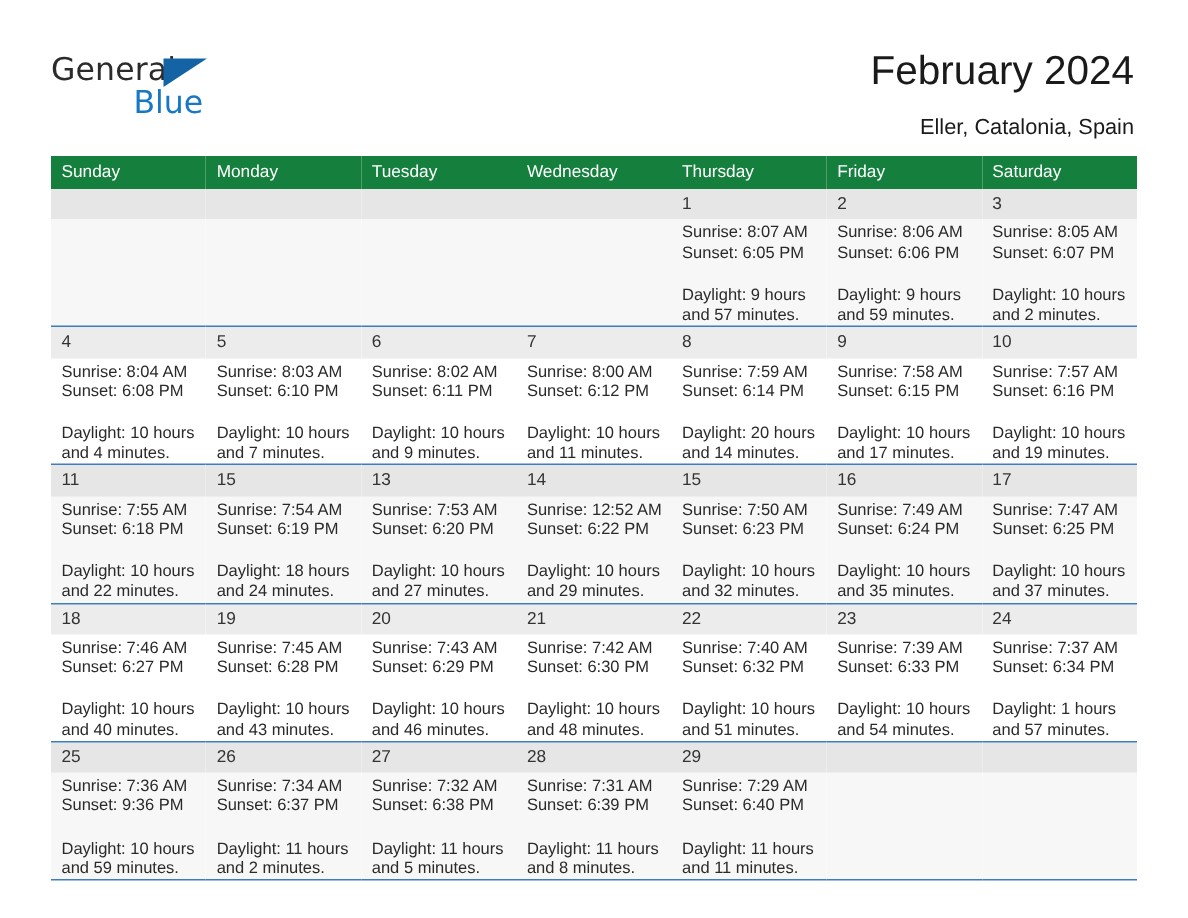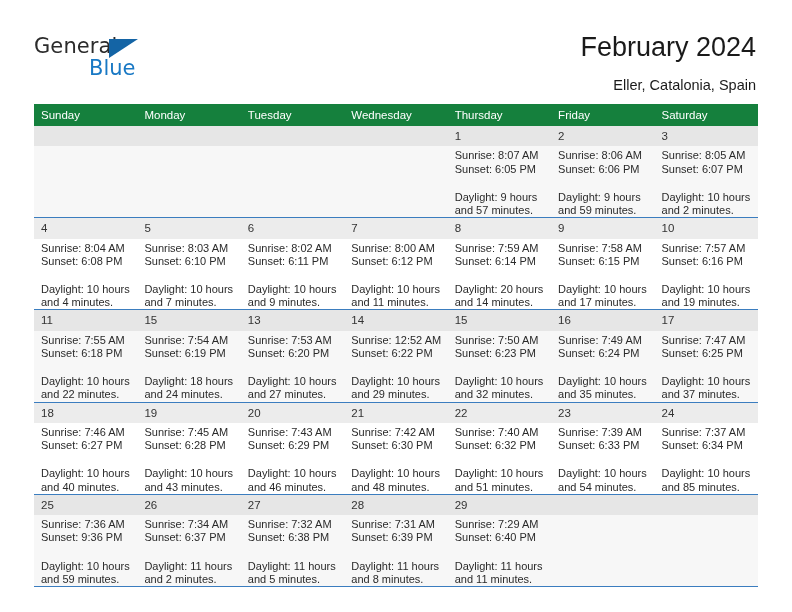--- a/index.html
+++ b/index.html
@@ -459,21 +459,21 @@
                   <div class="wrapline">Daylight: 10 hours and 54 minutes.</div>
                 </div>
               </div>
             </td>
             <td>
               <div class="cell-inner">
                 <span class="daynum">24</span>
                 <div class="info">
                   <div>Sunrise: 7:37 AM</div>
                   <div>Sunset: 6:34 PM</div>
-                  <div class="wrapline">Daylight: 10 hours and 85 minutes.</div>
+                  <div class="wrapline">Daylight: 1 hours and 57 minutes.</div>
                 </div>
               </div>
             </td>
           </tr>
           <tr class="week-alt">
             <td>
               <div class="cell-inner">
                 <span class="daynum">25</span>
                 <div class="info">
                   <div>Sunrise: 7:36 AM</div>

